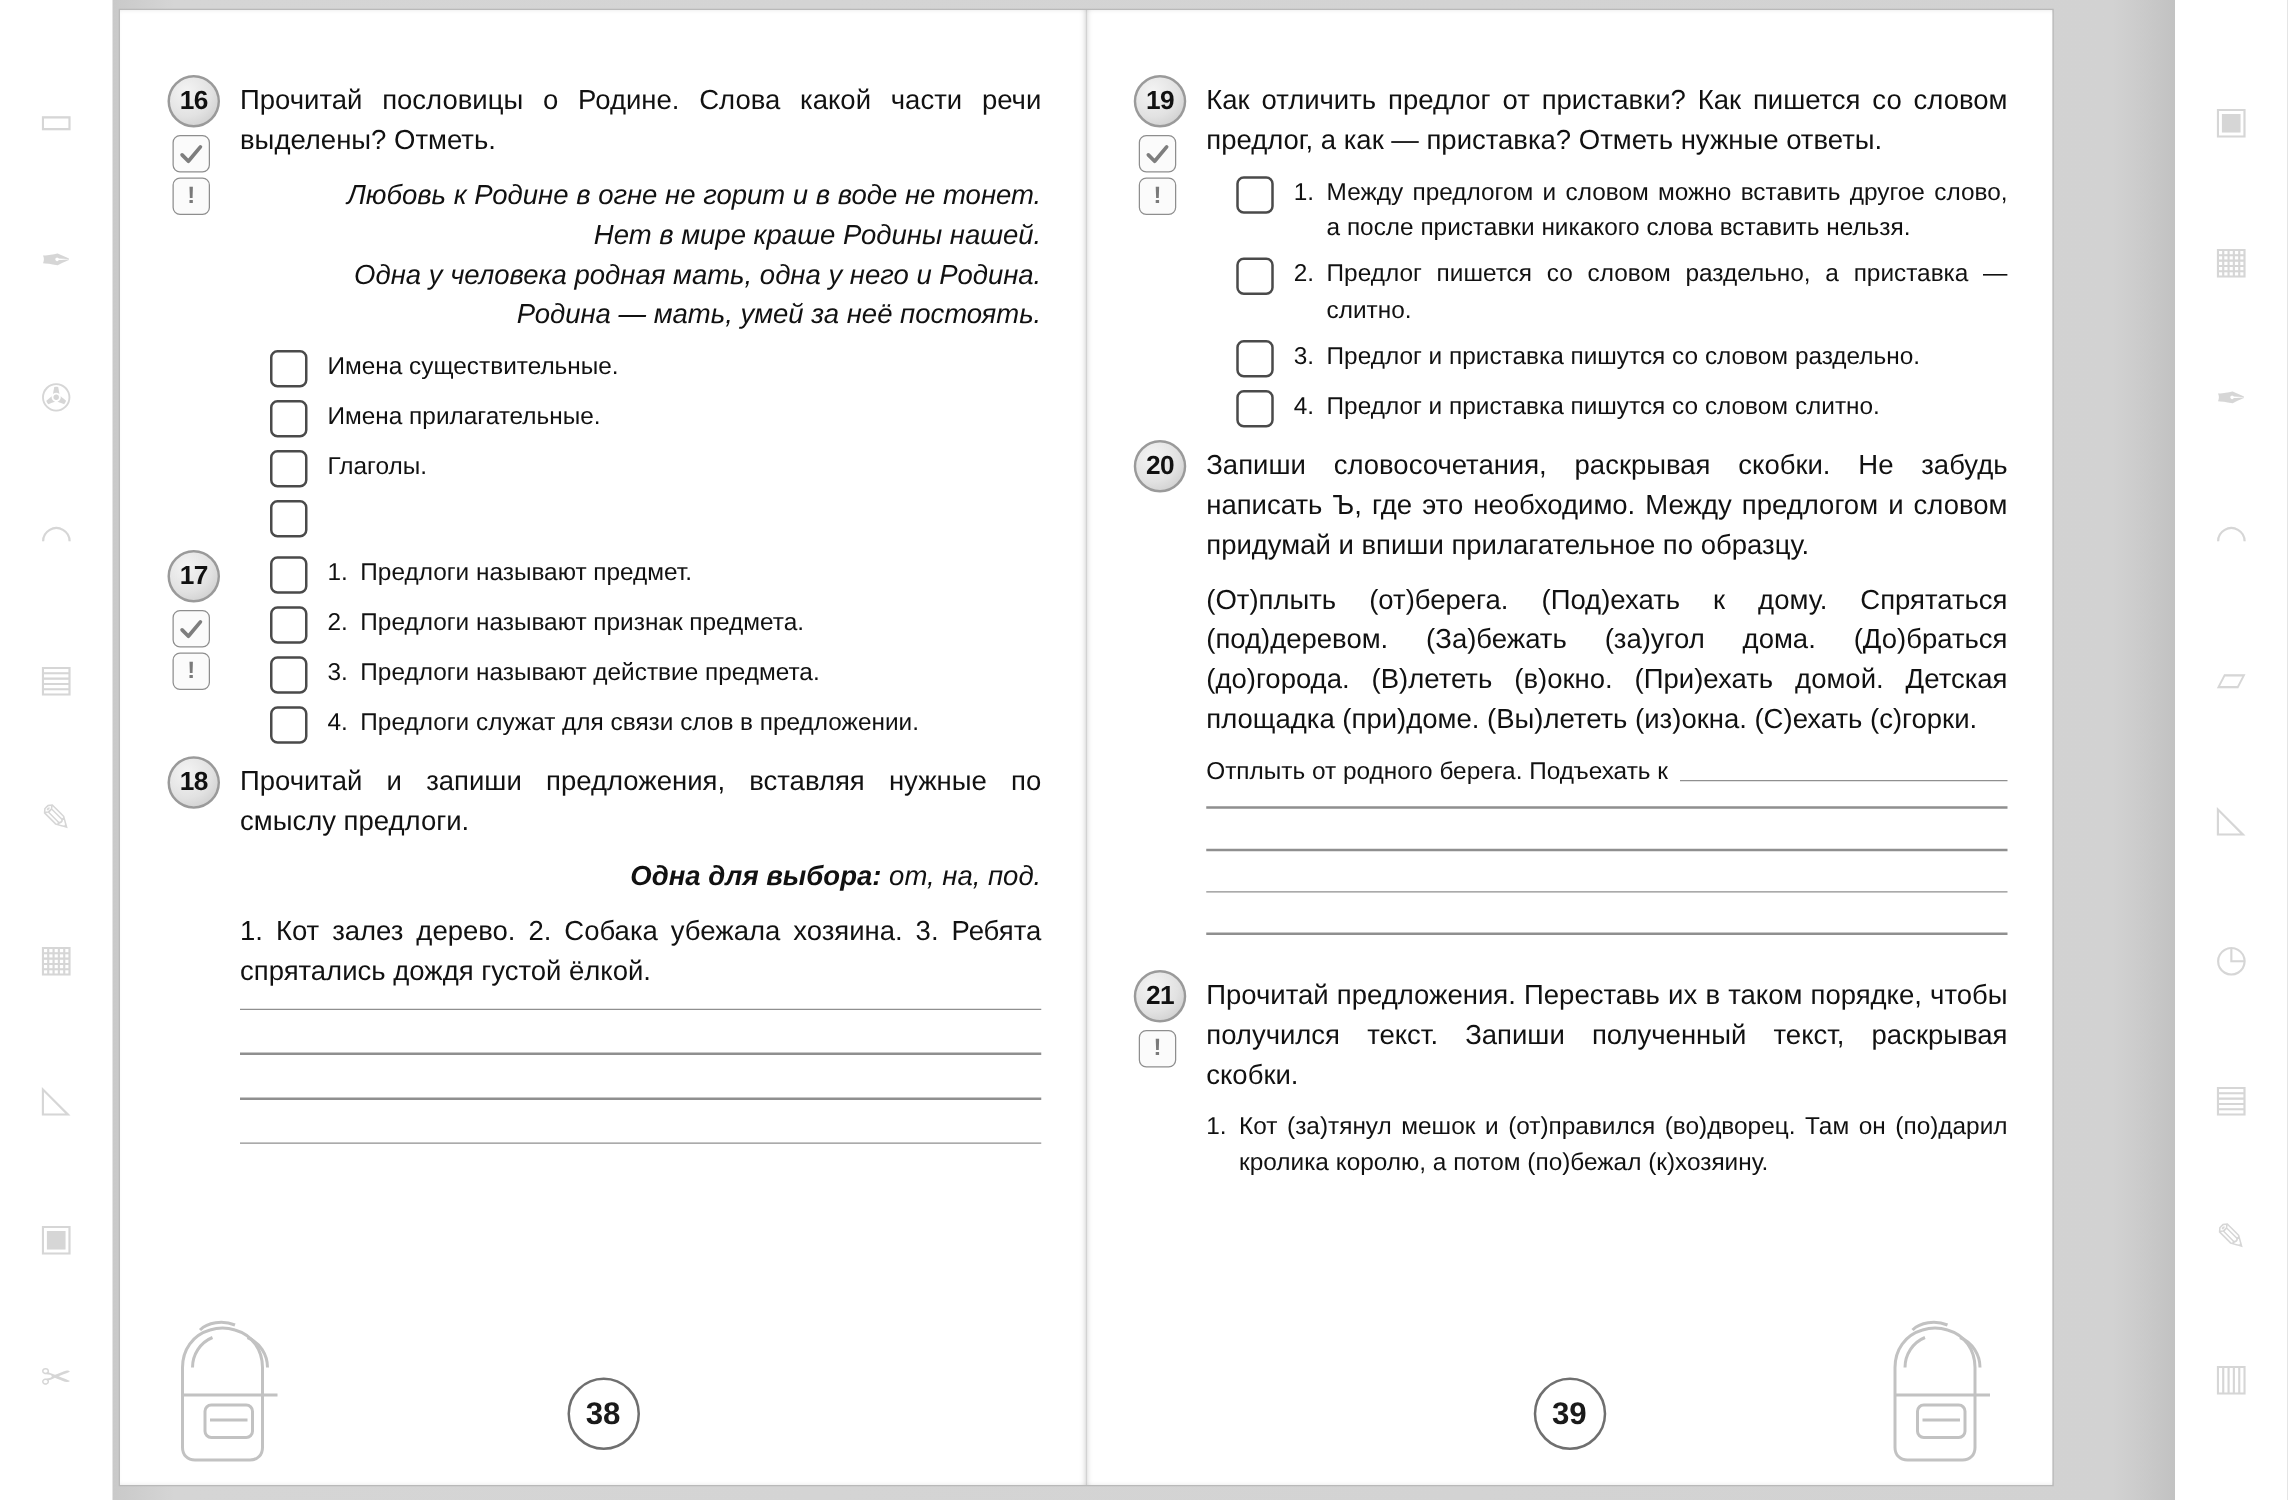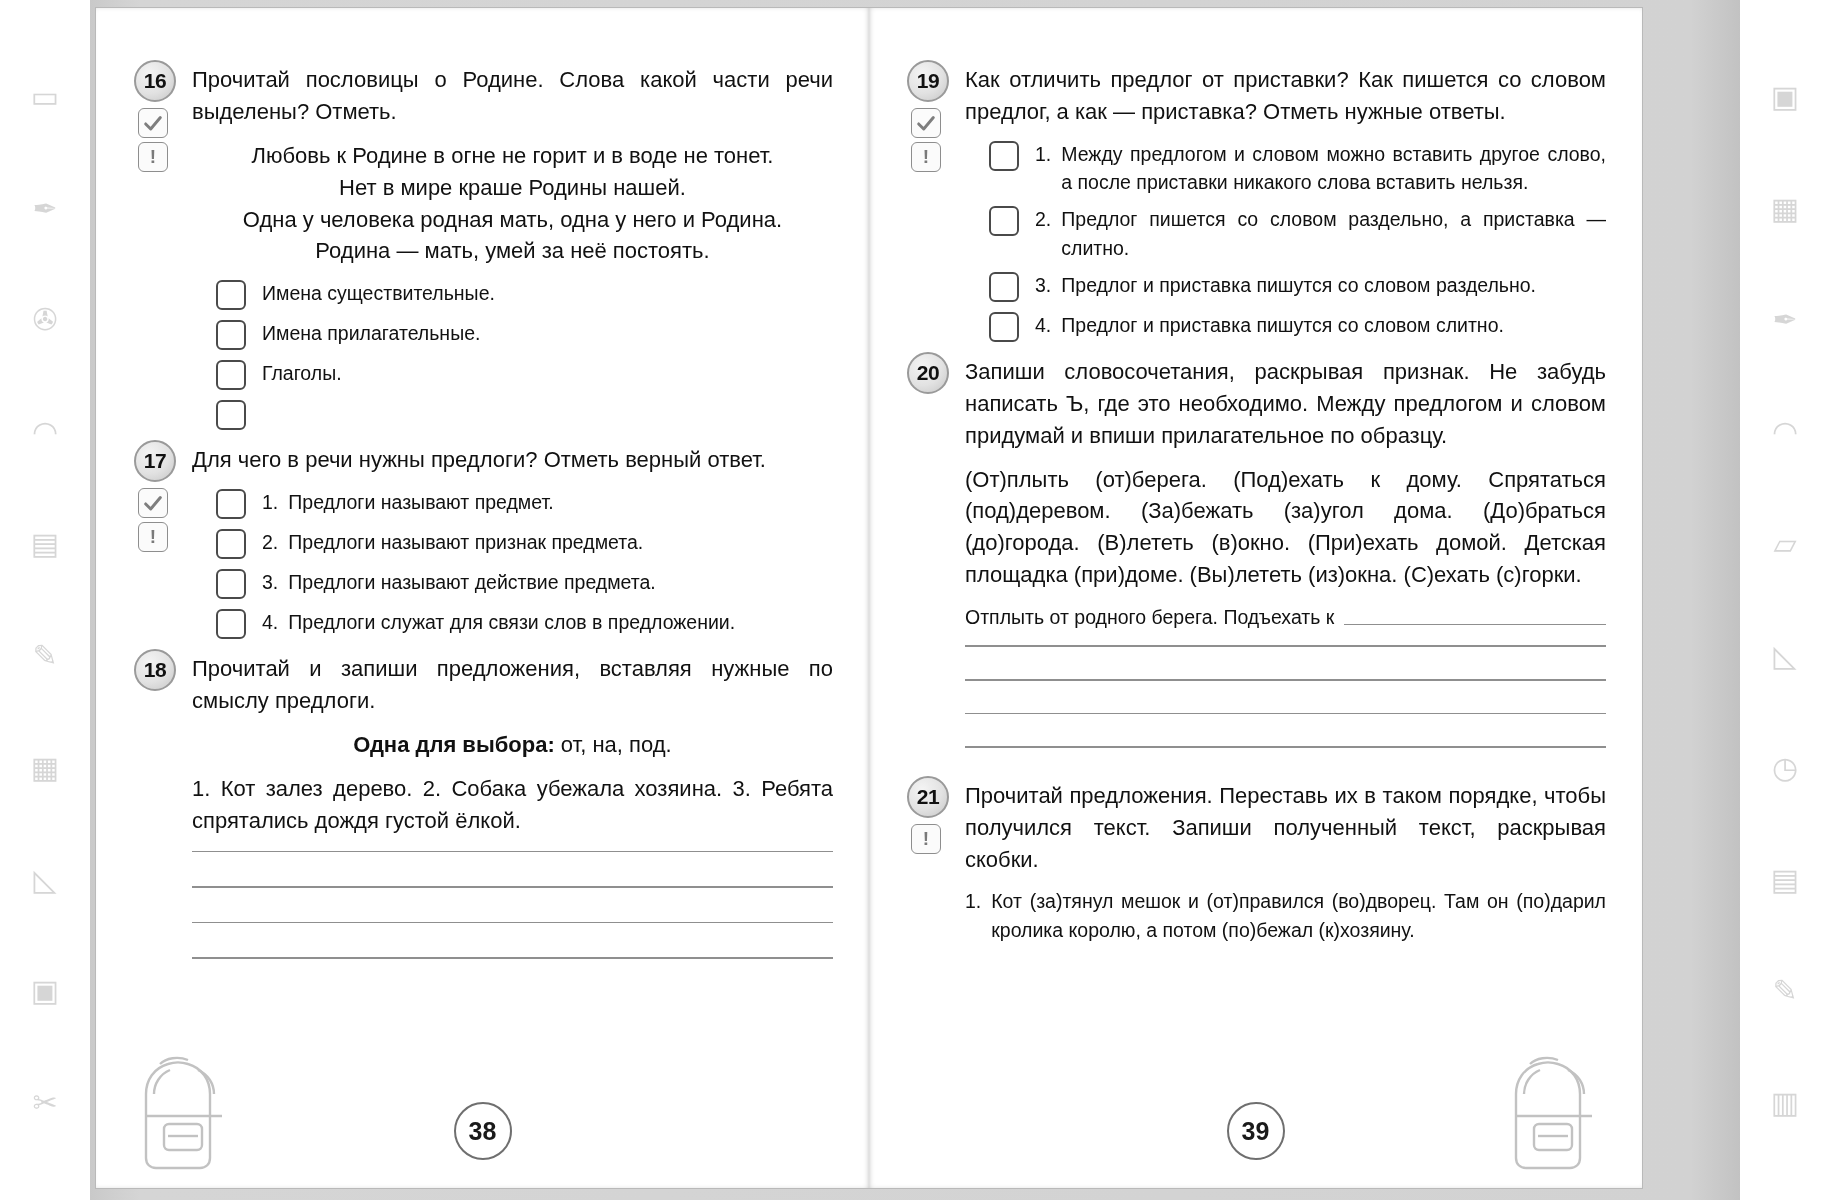--- a/index.html
+++ b/index.html
@@ -91,21 +91,21 @@
   }
   .mark.check svg{ width:22px; height:22px; }
 
   .q-text{
     font-size:22px;
     line-height:1.45;
     text-align:justify;
     color:#111;
     margin:0 0 12px 0;
   }
-  .q-text.nj{ text-align:center; }
+  .q-text.nj{ text-align:right;font-style:italic; }
   .q-text b{ font-weight:bold; }
 
   
   .opt-list{ margin:4px 0 10px 0; }
   .opt{
     display:flex; align-items:flex-start;
     margin:0 0 9px 0;
     padding-left:24px;
   }
   .opt .box{
@@ -252,21 +252,20 @@
         <div class="badge">17</div>
         <div class="marks">
           <div class="mark check">
             <svg viewBox="0 0 24 24" fill="none" stroke="#7e7e7e" stroke-width="3.2" stroke-linecap="round" stroke-linejoin="round">
                 <path d="M4 13 L9.5 18.5 L20 6"></path>
               </svg>
           </div>
           <div class="mark">!</div>
         </div>
 
-        <p class="q-text">Для чего в речи нужны предлоги? Отметь верный ответ.</p>
 
         <div class="opt-list">
           <div class="opt">
             <div class="box"></div>
             <div class="opt-body">
               <span class="opt-num">1.</span>
               <span class="opt-label nj">Предлоги  называют  предмет.</span>
             </div>
           </div>
           <div class="opt">
@@ -368,21 +367,21 @@
               <span class="opt-num">4.</span>
               <span class="opt-label nj">Предлог и приставка пишутся со словом слитно.</span>
             </div>
           </div>
         </div>
       </div>
 
       <div class="task">
         <div class="badge">20</div>
 
-        <p class="q-text">Запиши словосочетания, раскрывая признак. Не забудь написать Ъ, где это необходимо. Между предлогом и словом придумай и впиши прилагательное по образцу.</p>
+        <p class="q-text">Запиши словосочетания, раскрывая скобки. Не забудь написать Ъ, где это необходимо. Между предлогом и словом придумай и впиши прилагательное по образцу.</p>
         <p class="q-text">(От)плыть (от)берега. (Под)ехать к дому. Спрятаться (под)деревом. (За)бежать (за)угол дома. (До)браться (до)города. (В)лететь (в)окно. (При)ехать домой. Детская площадка (при)доме. (Вы)лететь (из)окна. (С)ехать (с)горки.</p>
 
         <div class="inline-answer">
           <span>Отплыть  от  родного  берега.  Подъехать  к</span>
           <span class="fill"></span>
         </div>
 
         <div class="rules tight">
           <div class="rule"></div>
           <div class="rule"></div>

